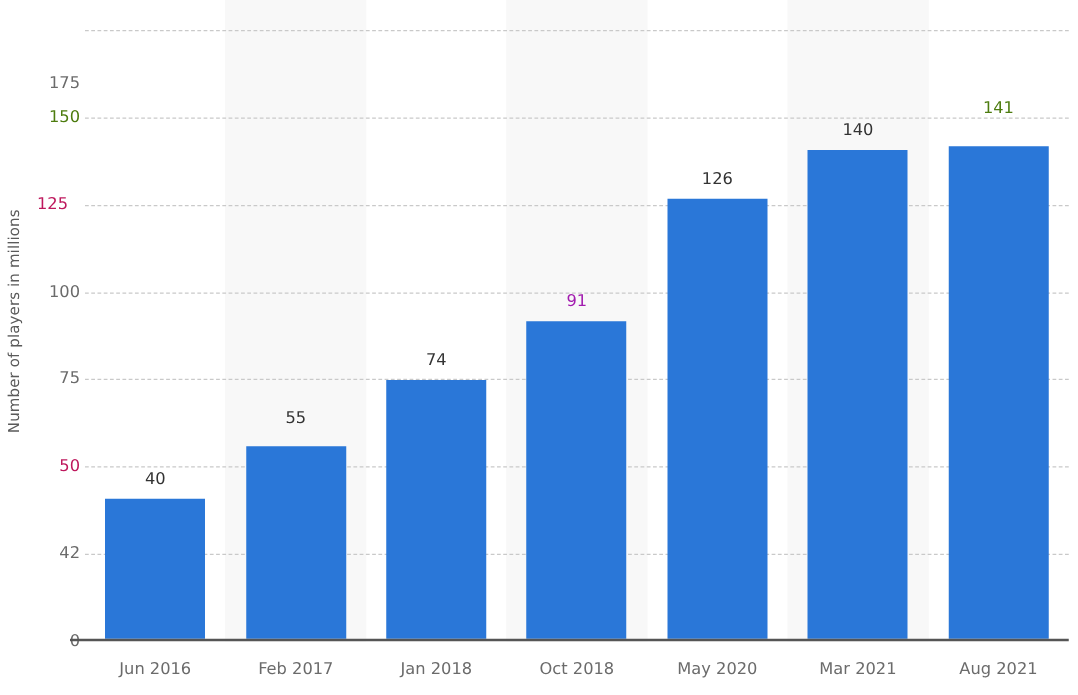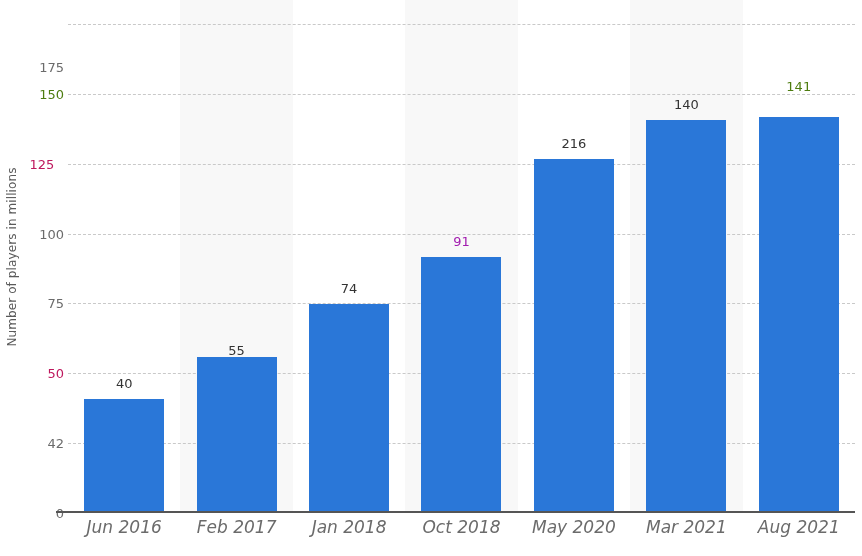--- a/index.html
+++ b/index.html
@@ -120,27 +120,26 @@
   
   #x-labels {
     position: absolute;
     left: 68px;
     top: 515px;
     width: 787px;
     height: 41px;
   }
   .x-tick {
     position: absolute;
-    top: 2px;
+    top: 13px;
     text-align: center;
-    font-size: 17px;
+    font-size: 13px;
     color: #6b6b6b;
     transform: translateX(-50%);
     white-space: nowrap;
-    font-style: italic;
   }
 </style>
 </head>
 <body>
 
 <div id="chart-root">
 
   <div class="y-axis-title">
     <span>Number of players in millions</span>
   </div>
@@ -171,33 +170,33 @@
         <div class="gridline" style="top: 93.8571px; border-top-color: rgb(201, 201, 201);"></div>
         <div class="gridline" style="top: 24px; border-top-color: rgb(201, 201, 201);"></div>
       </div>
     <div id="bars">
         <div class="bar-slot" style="left: 0px; width: 112.429px;">
           <div class="bar" style="height: 111.771px; background: rgb(42, 119, 216);"></div>
           <div class="bar-label" style="bottom: 119.771px; color: rgb(51, 51, 51);">40</div>
         </div>
         <div class="bar-slot" style="left: 112.429px; width: 112.429px;">
           <div class="bar" style="height: 153.686px; background: rgb(42, 119, 216);"></div>
-          <div class="bar-label" style="bottom: 153px; color: rgb(51, 51, 51);">55</div>
+          <div class="bar-label" style="bottom: 169px; color: rgb(51, 51, 51);">55</div>
         </div>
         <div class="bar-slot" style="left: 224.857px; width: 112.429px;">
           <div class="bar" style="height: 206.777px; background: rgb(42, 119, 216);"></div>
           <div class="bar-label" style="bottom: 214.777px; color: rgb(51, 51, 51);">74</div>
         </div>
         <div class="bar-slot" style="left: 337.286px; width: 112.429px;">
           <div class="bar" style="height: 254.28px; background: rgb(42, 119, 216);"></div>
           <div class="bar-label" style="bottom: 262.28px; color: #a21caf;">91</div>
         </div>
         <div class="bar-slot" style="left: 449.714px; width: 112.429px;">
           <div class="bar" style="height: 352.08px; background: rgb(42, 119, 216);"></div>
-          <div class="bar-label" style="bottom: 360.08px; color: rgb(51, 51, 51);">216</div>
+          <div class="bar-label" style="bottom: 360.08px; color: rgb(51, 51, 51);">126</div>
         </div>
         <div class="bar-slot" style="left: 562.143px; width: 112.429px;">
           <div class="bar" style="height: 391.2px; background: rgb(42, 119, 216);"></div>
           <div class="bar-label" style="bottom: 399.2px; color: rgb(51, 51, 51);">140</div>
         </div>
         <div class="bar-slot" style="left: 674.571px; width: 112.429px;">
           <div class="bar" style="height: 393.994px; background: rgb(42, 119, 216);"></div>
           <div class="bar-label" style="bottom: 417px; color: #4d7c0f;">141</div>
         </div>
       </div>

